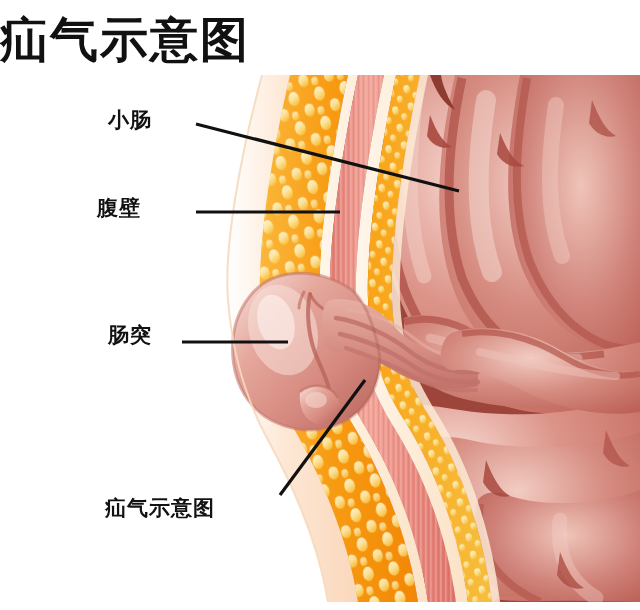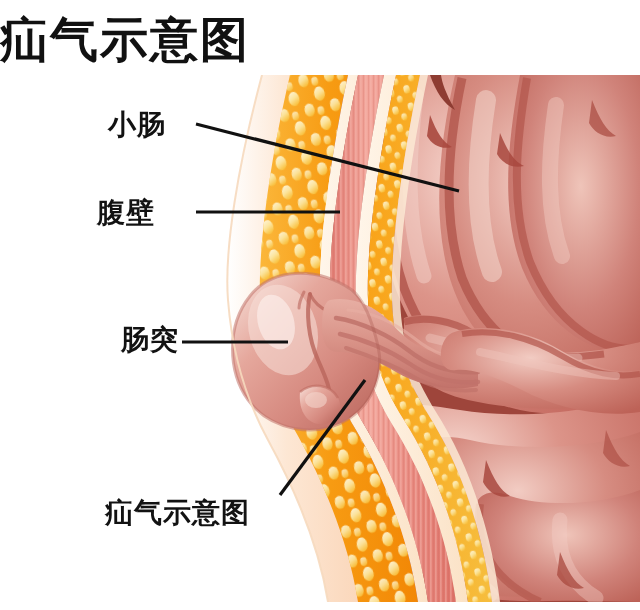--- a/index.html
+++ b/index.html
@@ -27,30 +27,30 @@
     top: 8px;
     width: 640px;
     font-size: 48px;
     font-weight: bold;
     color: #111111;
     letter-spacing: 2px;
     font-family: "DejaVu Sans", "Liberation Sans", sans-serif;
   }
   .label {
     position: absolute;
-    font-size: 28px;
+    font-size: 21px;
     font-weight: bold;
     color: #121212;
     letter-spacing: 1px;
     white-space: nowrap;
     font-family: "DejaVu Sans", "Liberation Sans", sans-serif;
   }
   .lbl-small-intestine { left: 108px; top: 106px; }
   .lbl-abdominal-wall  { left: 97px; top: 194px; }
-  .lbl-protrusion      { left: 108px; top: 321px; margin-left: 13px; }
+  .lbl-protrusion      { left: 108px; top: 321px; }
   .lbl-perforation     { left: 105px; top: 494px; }
 
   #art {
     position: absolute;
     left: 0;
     top: 0;
     width: 640px;
     height: 610px;
   }
 </style>

